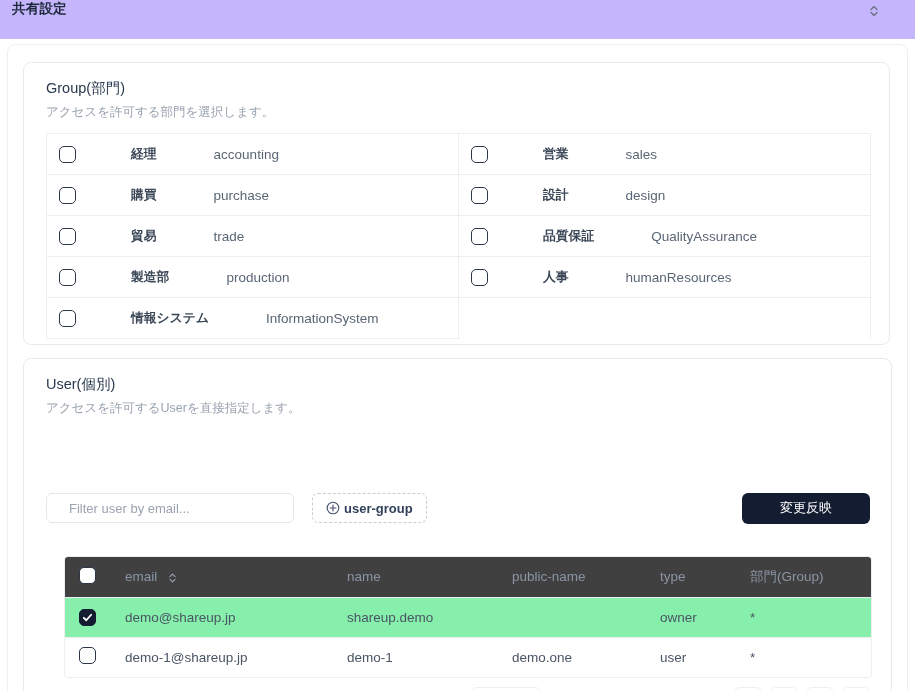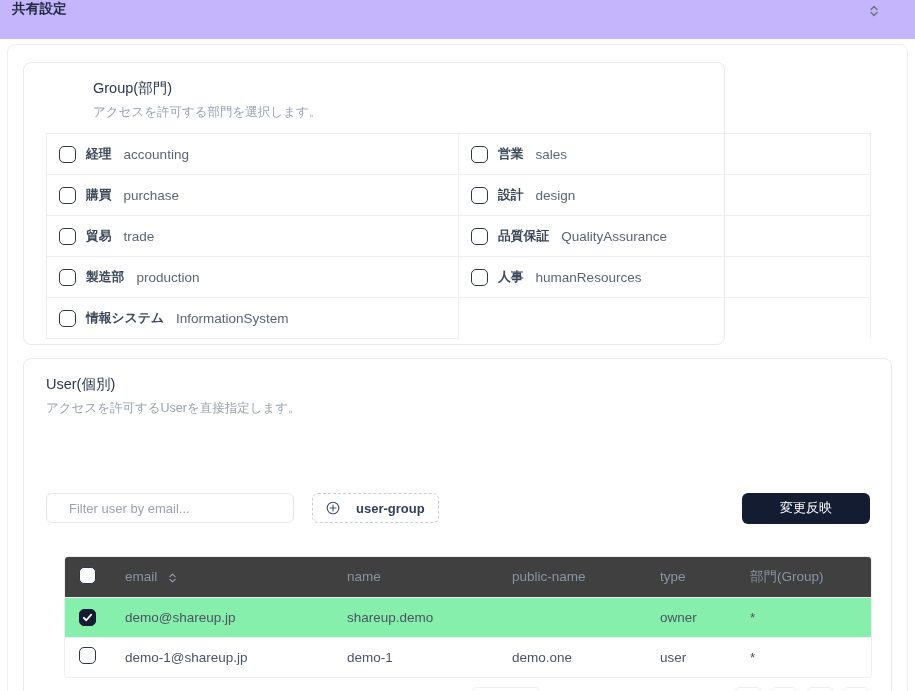--- a/index.html
+++ b/index.html
@@ -60,23 +60,22 @@
   .card {
     position: absolute;
     box-sizing: border-box;
     border: 1px solid #e8eaee;
     border-radius: 8px;
     background: #ffffff;
   }
   #group-card {
     left: 15px;
     top: 17px;
-    width: 702px;
+    width: 867px;
     height: 283px;
-    padding-left: 47px;
   }
   #user-card {
     left: 15px;
     top: 313px;
     width: 869px;
     height: 360px;
   }
 
   .card-title {
     font-size: 14.5px;
@@ -103,20 +102,21 @@
   }
   .group-cell {
     height: 41px;
     display: flex;
     align-items: center;
     padding-left: 12px;
     box-sizing: border-box;
     border-right: 1px solid #eceef1;
     border-bottom: 1px solid #eceef1;
     cursor: pointer;
+    gap: 45px;
   }
   .group-cell.empty {
     cursor: default;
     border-bottom-color: transparent;
   }
   .group-ja {
     font-size: 12.8px;
     color: #3c4858;
     margin-left: 10px;
     font-weight: bold;
@@ -172,21 +172,21 @@
     font-family: "Liberation Sans", "DejaVu Sans", sans-serif;
   }
   .filter-input::placeholder { color: #9aa3b0; }
 
   .usergroup-btn {
     margin-left: 18px;
     height: 30px;
     box-sizing: border-box;
     display: inline-flex;
     align-items: center;
-    gap: 16px;
+    gap: 4px;
     padding: 0 13px;
     border: 1px dashed #c9ced6;
     border-radius: 6px;
     background: #ffffff;
     font-size: 13px;
     font-weight: bold;
     color: #32415a;
     cursor: pointer;
     font-family: "Liberation Sans", "DejaVu Sans", sans-serif;
   }

